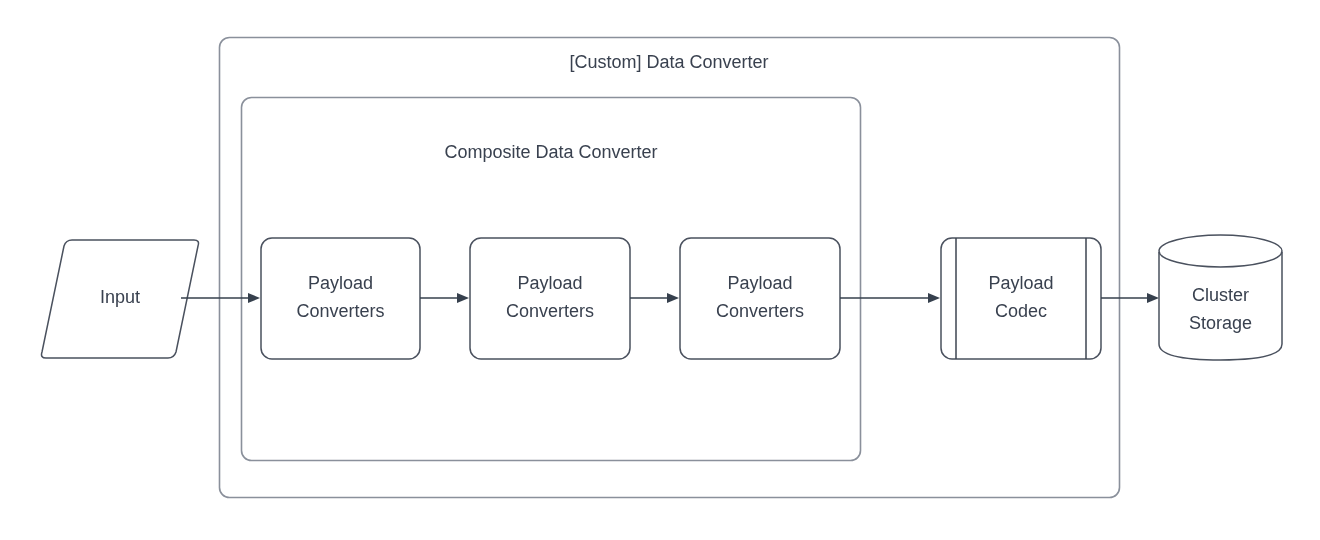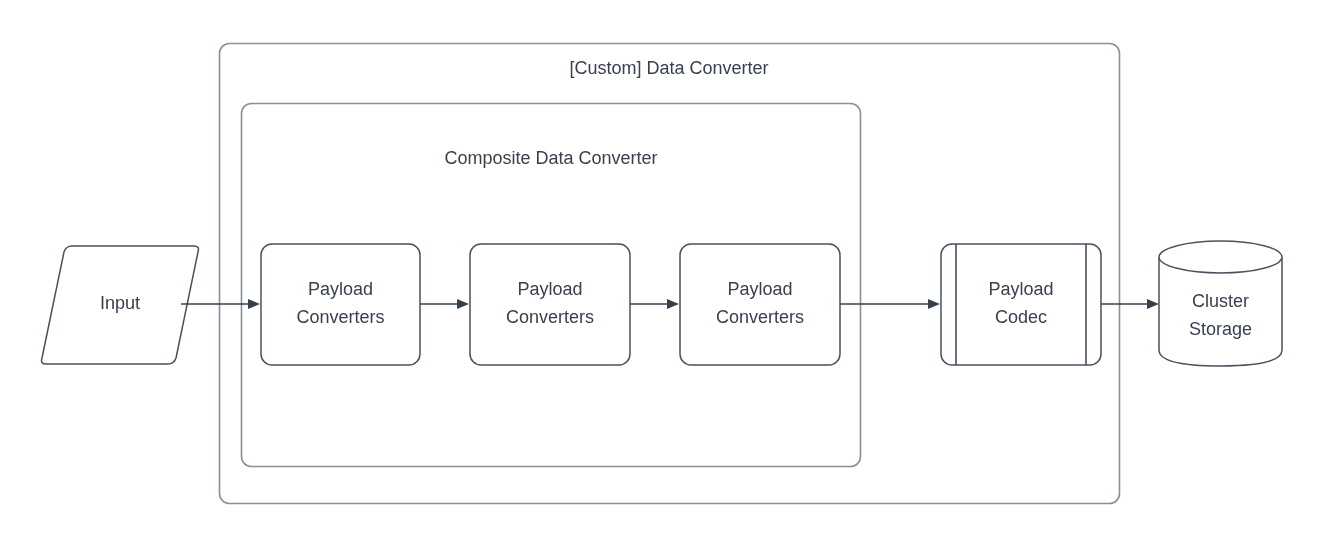--- a/index.html
+++ b/index.html
@@ -10,21 +10,20 @@
   body {
     width: 1320px;
     height: 540px;
     font-family: "Liberation Sans", sans-serif;
     overflow: hidden;
   }
   #diagram-root {
     position: relative;
     width: 1320px;
     height: 396px;
-    margin-top: 6px;
   }
   svg.diagram {
     display: block;
     width: 1320px;
     height: 540px;
   }
   .shape-outline {
     fill: #ffffff;
     stroke: #8a909b;
     stroke-width: 1.6;

